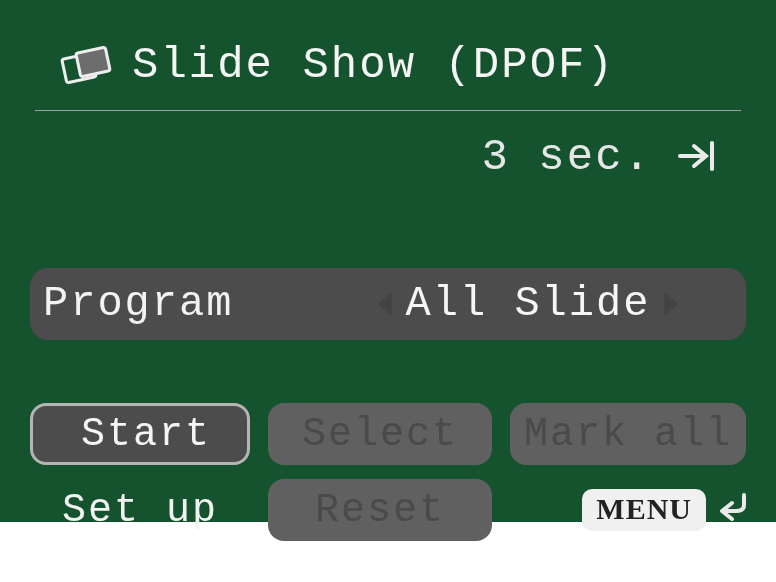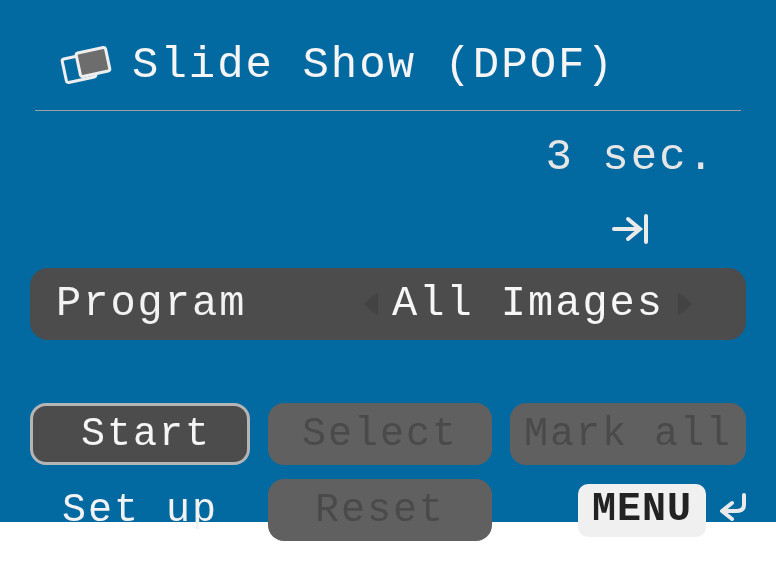--- a/index.html
+++ b/index.html
@@ -4,21 +4,21 @@
 <style>
   * { box-sizing: border-box; }
   html, body {
     margin: 0; padding: 0;
     width: 776px; height: 582px;
     overflow: hidden;
     font-family: "Courier New", monospace;
   }
   .screen {
     width: 776px; height: 522px;
-    background: #0369a1;
+    background: #14532d;
     position: relative;
     color: #f2f2f2;
   }
   .title-row {
     position: absolute;
     top: 40px; left: 60px;
     display: flex;
     align-items: center;
     gap: 20px;
   }
@@ -38,38 +38,37 @@
   .time-row {
     position: absolute;
     top: 132px;
     right: 60px;
     display: flex;
     align-items: center;
     gap: 26px;
     font-size: 44px;
     color: #e6e6e6;
     letter-spacing: 2px;
-    flex-direction: column;
   }
   .time-row .arrow-icon {
     font-size: 40px;
     font-family: sans-serif;
     color: #e6e6e6;
   }
 
   .selector-row {
     position: absolute;
     left: 30px; right: 30px;
     top: 268px;
     height: 72px;
     background: #4c4c4c;
     border-radius: 18px;
     display: flex;
     align-items: center;
-    padding: 0 26px;
+    padding: 0 13px;
     font-size: 42px;
     letter-spacing: 2px;
   }
   .selector-label {
     flex: 0 0 280px;
     color: #f2f2f2;
   }
   .selector-value-wrap {
     flex: 1;
     display: flex;
@@ -141,23 +140,23 @@
     align-items: center;
     justify-content: flex-end;
     gap: 10px;
     padding-right: 6px;
   }
   .menu-badge {
     background: #f0f0f0;
     color: #222;
     border-radius: 10px;
     padding: 3px 14px 5px 14px;
-    font-family: Liberation Mono, monospace;
+    font-family: Liberation Serif, serif;
     font-weight: bold;
-    font-size: 40px;
+    font-size: 30px;
     letter-spacing: 1px;
   }
   .back-icon {
     color: #eaeaea;
     font-size: 34px;
   }
 </style>
 </head>
 <body>
 
@@ -187,21 +186,21 @@
           <line x1="34" y1="2" x2="34" y2="28"></line>
         </g>
       </svg>
     </span>
   </div>
 
   <div class="selector-row">
     <span class="selector-label">Program</span>
     <div class="selector-value-wrap">
       <span class="sel-arrow-left"></span>
-      <span class="selector-value">All Images</span>
+      <span class="selector-value">All Slide</span>
       <span class="sel-arrow-right"></span>
     </div>
   </div>
 
   <div class="btn-row1">
     <div class="btn btn-start">Start</div>
     <div class="btn btn-secondary btn-select">Select</div>
     <div class="btn btn-secondary btn-markall">Mark all</div>
   </div>
 

